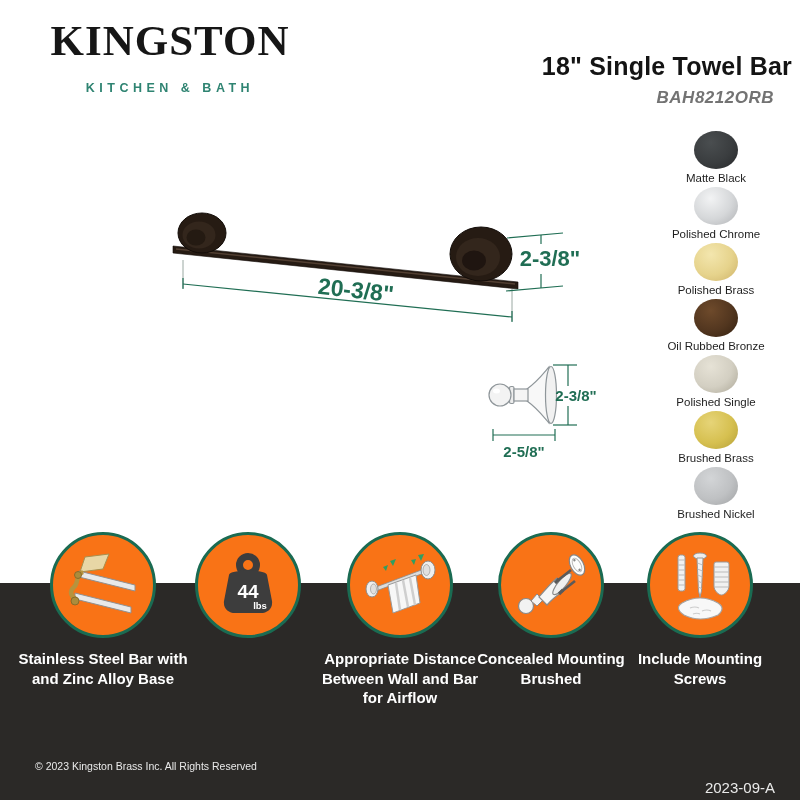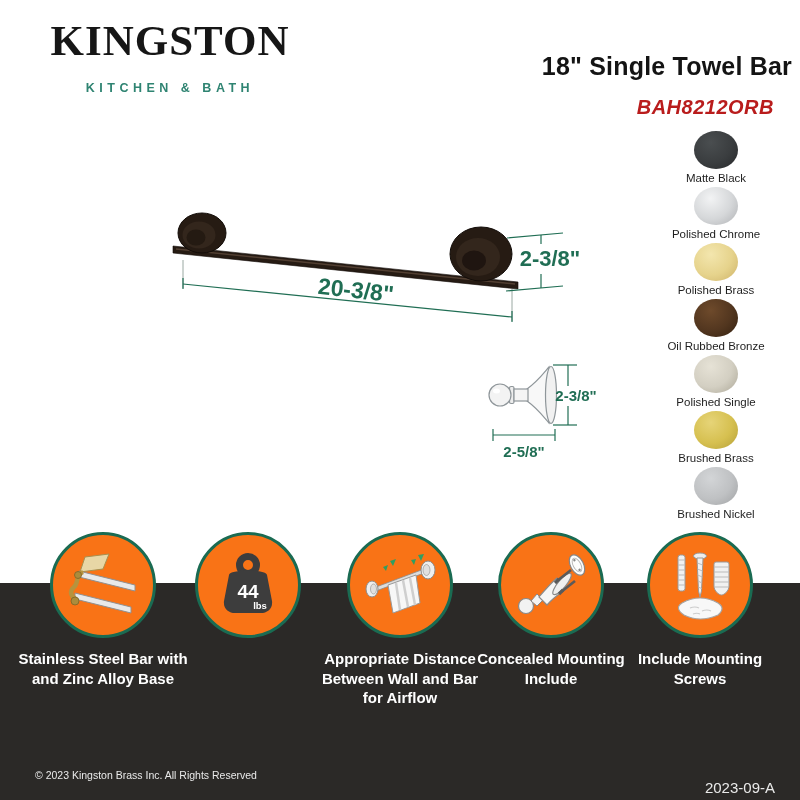--- a/index.html
+++ b/index.html
@@ -6,21 +6,21 @@
   body{width:800px;height:800px;background:#ffffff;font-family:"Liberation Sans",sans-serif;overflow:hidden;}
   .sheet{position:relative;width:800px;height:588px;background:#ffffff;}
 
   
   .logo{position:absolute;left:35px;top:18px;width:270px;text-align:center;}
   .logo-name{font-family:"Liberation Serif",serif;font-weight:bold;font-size:43px;letter-spacing:1px;color:#161616;line-height:1.05;}
   .logo-tagline{margin-top:18px;font-size:12.5px;font-weight:bold;letter-spacing:4.5px;color:#2f8472;}
 
   .title-block{position:absolute;right:8px;top:52px;text-align:right;}
   .product-title{font-size:25px;font-weight:bold;color:#141414;letter-spacing:0.2px;}
-  .product-model{margin-top:15px;margin-right:18px;font-size:20px;font-style:italic;font-weight:bold;color:#b91c1c;letter-spacing:0.5px;}
+  .product-model{margin-top:7px;margin-right:18px;font-size:17px;font-style:italic;font-weight:bold;color:#737373;letter-spacing:0.5px;}
 
   
   .finishes{position:absolute;left:651px;top:131px;width:130px;}
   .finish{height:56px;text-align:center;}
   .swatch{width:44px;height:38px;border-radius:50%;margin:0 auto 3px auto;}
   .finish-label{font-size:11.5px;color:#1e1e1e;white-space:nowrap;}
 
   
   .drawing1{position:absolute;left:150px;top:192px;}
   .drawing2{position:absolute;left:455px;top:358px;}
@@ -28,21 +28,21 @@
 
   
   .band{position:absolute;left:0;top:583px;width:800px;height:217px;background:#2b2927;}
   .feature{position:absolute;top:532px;width:180px;text-align:center;}
   .f1{left:13px;} .f2{left:158px;} .f3{left:310px;} .f4{left:461px;} .f5{left:610px;}
   .feature-circle{width:106px;height:106px;border-radius:50%;background:#f97316;border:3.5px solid #1a6b52;box-sizing:border-box;margin:0 auto;display:flex;align-items:center;justify-content:center;}
   .feature-label{margin-top:11px;color:#ffffff;font-size:15px;font-weight:bold;line-height:1.3;}
   .feature-label span{display:block;}
 
   
-  .copyright{position:absolute;left:35px;top:760px;font-size:10.5px;color:#e9e9e9;margin-top:9px;}
+  .copyright{position:absolute;left:35px;top:760px;font-size:10.5px;color:#e9e9e9;}
   .doc-code{position:absolute;right:25px;top:779px;font-size:15px;color:#e9e9e9;}
 </style>
 </head>
 <body>
 
 <div class="sheet">
 
   <div class="logo">
     <div class="logo-name">KINGSTON</div>
     <div class="logo-tagline">KITCHEN &amp; BATH</div>
@@ -216,21 +216,21 @@
         <g transform="rotate(-28 66 20)">
           <ellipse cx="66" cy="20" rx="6.5" ry="11" fill="#fdfdfd" stroke="#858585" stroke-width="1.2"></ellipse>
           <ellipse cx="66" cy="20" rx="3.8" ry="7.5" fill="none" stroke="#b5b5b5" stroke-width="0.9"></ellipse>
           <circle cx="66" cy="14.5" r="1.2" fill="#888888"></circle>
           <circle cx="66" cy="25.5" r="1.2" fill="#888888"></circle>
         </g>
       </svg>
     </div>
     <div class="feature-label">
       <span>Concealed Mounting</span>
-      <span>Include</span>
+      <span>Brushed</span>
     </div>
   </div>
 
   <div class="feature f5">
     <div class="feature-circle">
       <svg width="80" height="80" viewBox="0 0 80 80">
         <rect x="18" y="10" width="7" height="36" rx="2.5" fill="#f1f1f1" stroke="#999999" stroke-width="1"></rect>
         <path d="M 18,15 h7 M 18,20 h7 M 18,25 h7 M 18,30 h7 M 18,35 h7 M 18,40 h7" stroke="#bbbbbb" stroke-width="1"></path>
         <ellipse cx="40" cy="11" rx="6.5" ry="3" fill="#eeeeee" stroke="#999999" stroke-width="1"></ellipse>
         <polygon points="37,13 43,13 41.5,46 40,52 38.5,46" fill="#f1f1f1" stroke="#999999" stroke-width="1"></polygon>

